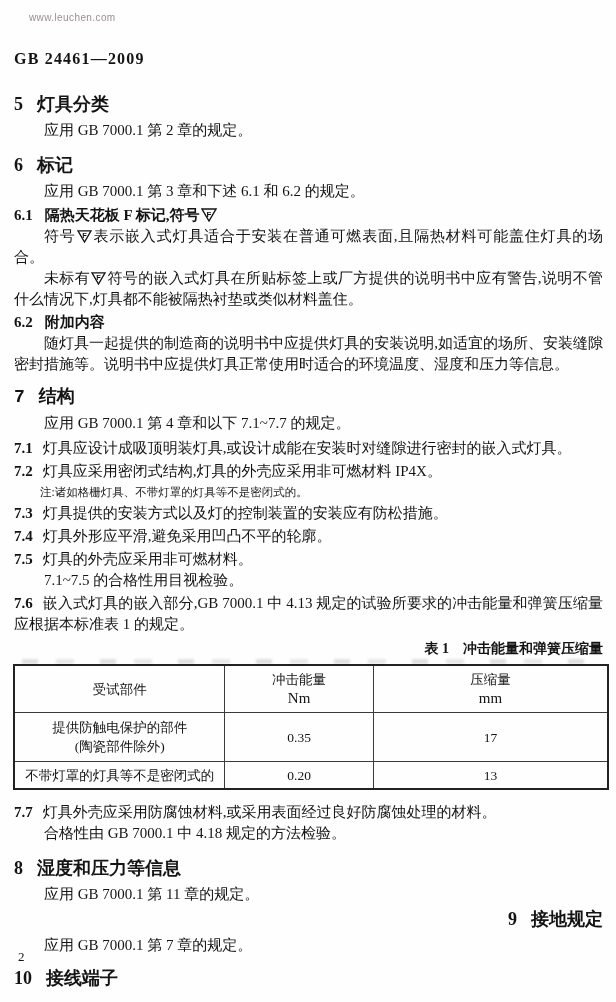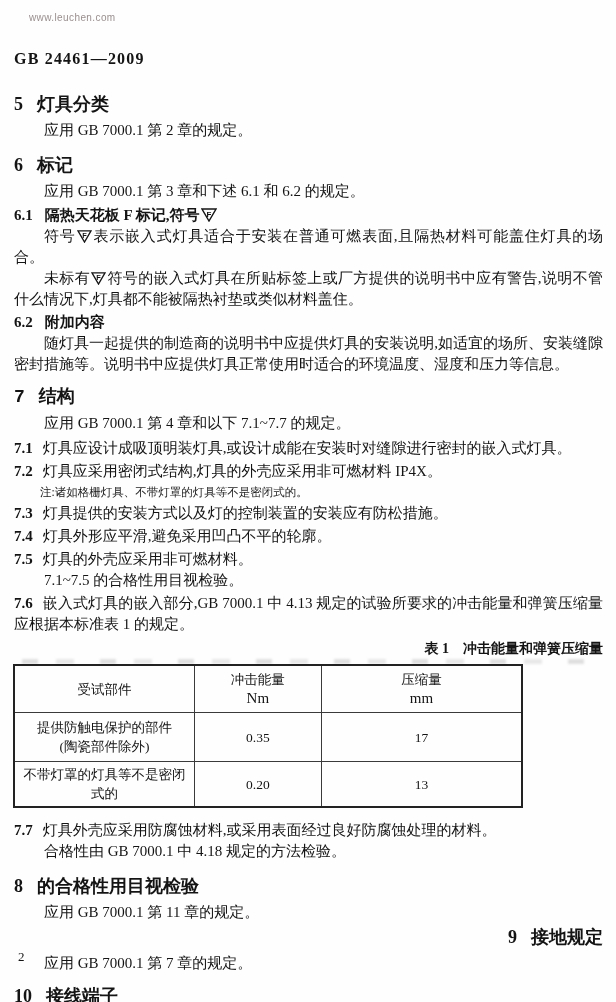--- a/index.html
+++ b/index.html
@@ -51,21 +51,21 @@
     margin:0 13px 0 14px;
     font-size:15px;line-height:21px;text-indent:2em;
   }
   .table-caption{
     margin:4px 13px 0 14px;
     text-align:right;font-size:14px;font-weight:bold;line-height:20px;
   }
   .table-caption .cap-label{margin-right:14px;}
   table.t1{
     margin:5px 0 0 13px;
-    width:510px;
+    width:596px;
     border-collapse:collapse;
     table-layout:fixed;
   }
   table.t1 th,table.t1 td{
     border:1px solid #3a3a3a;
     text-align:center;vertical-align:middle;
     font-size:13.5px;line-height:19px;
     padding:3px 4px;
     font-weight:normal;
   }
@@ -199,21 +199,21 @@
   </table>
 
   <div class="smudge"></div>
 
   <div class="clause" style="margin-top:12px;">
     <span class="num">7.7</span><span>灯具外壳应采用防腐蚀材料,或采用表面经过良好防腐蚀处理的材料。</span>
   </div>
   <div class="conformity">合格性由 GB 7000.1 中 4.18 规定的方法检验。</div>
 
   <div class="sec-heading" style="margin-top:12px;">
-    <span class="num">8</span><span>的合格性用目视检验</span>
+    <span class="num">8</span><span>湿度和压力等信息</span>
   </div>
   <div class="para">应用 GB 7000.1 第 11 章的规定。</div>
 
   <div class="sec-heading" style="margin-top:2px;text-align:right;">
     <span class="num">9</span><span>接地规定</span>
   </div>
   <div class="para">应用 GB 7000.1 第 7 章的规定。</div>
 
   <div class="sec-heading" style="margin-top:10px;">
     <span class="num">10</span><span>接线端子</span>

